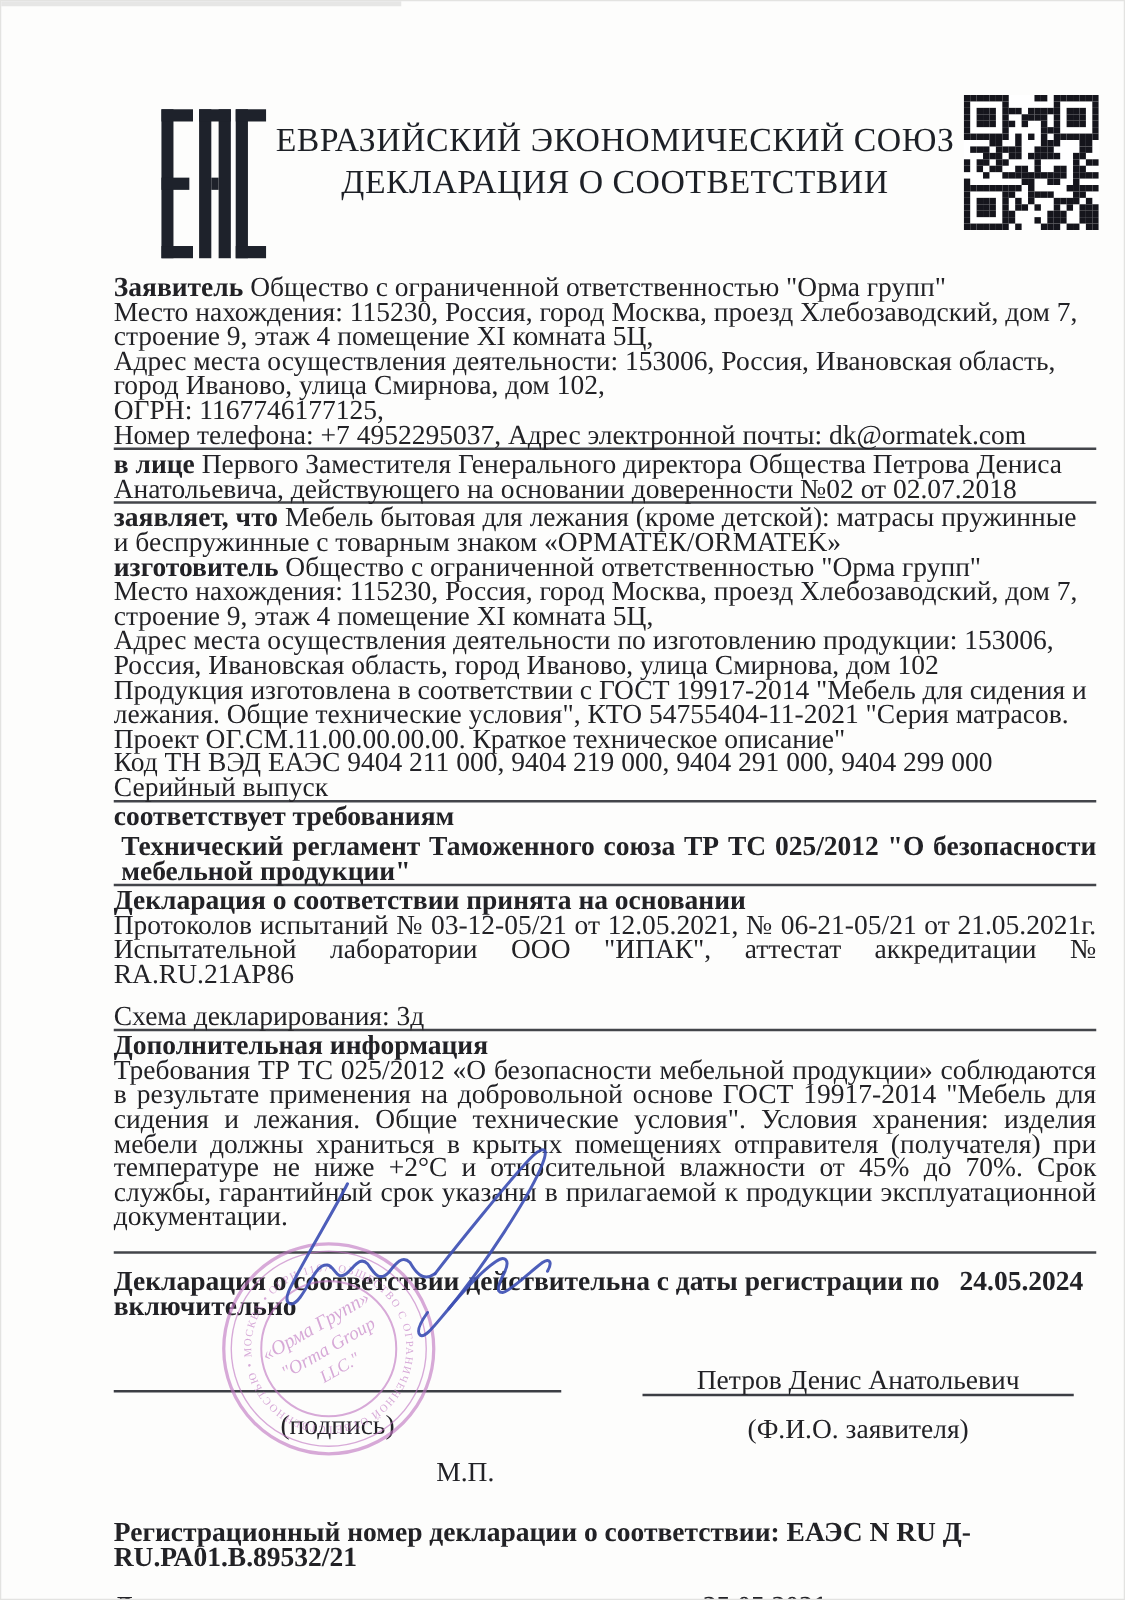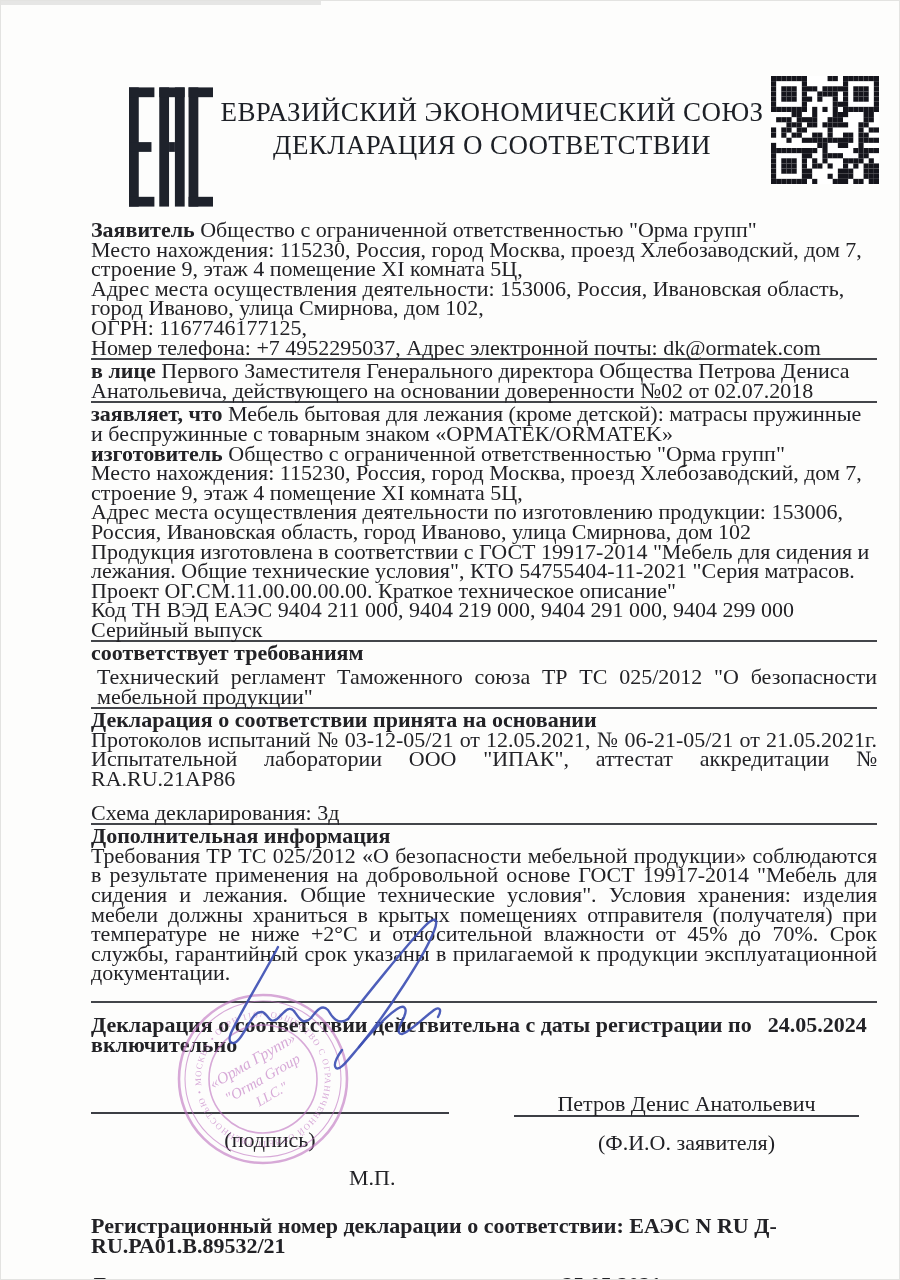--- a/index.html
+++ b/index.html
@@ -16,21 +16,21 @@
   .titles{flex:1;text-align:center;padding-top:22px;font-weight:normal;
           font-size:27px;line-height:33px;color:#1d2026;letter-spacing:.4px;}
   .qr-box{width:108px;height:108px;flex:0 0 auto;margin-top:2px;background:#fff;}
   
   main{margin:12px 22px 0 90px;font-size:22px;line-height:19.6px;}
   main p{margin:0;}
   .line{margin:0;}
   .rule{border-top:2px solid #43454a;height:0;margin:1px 0 1px 0;}
   .bold{font-weight:bold;}
   .just{text-align:justify;}
-  .pad{padding-left:6px;}
+  .pad{padding-left:6px;font-weight:bold;}
   .mt4{margin-top:4px;}
   .mt14{margin-top:14px;font-family:Liberation Serif, serif;}
   .mt18{margin-top:18px;}
   .mt20{margin-top:20px;}
   .mt28{margin-top:28px;}
   .validity{margin-top:12px;}
   .vdate{margin-left:16px;}
   
   .sig-row{display:flex;margin-top:40px;}
   .sig-left{width:358px;}

